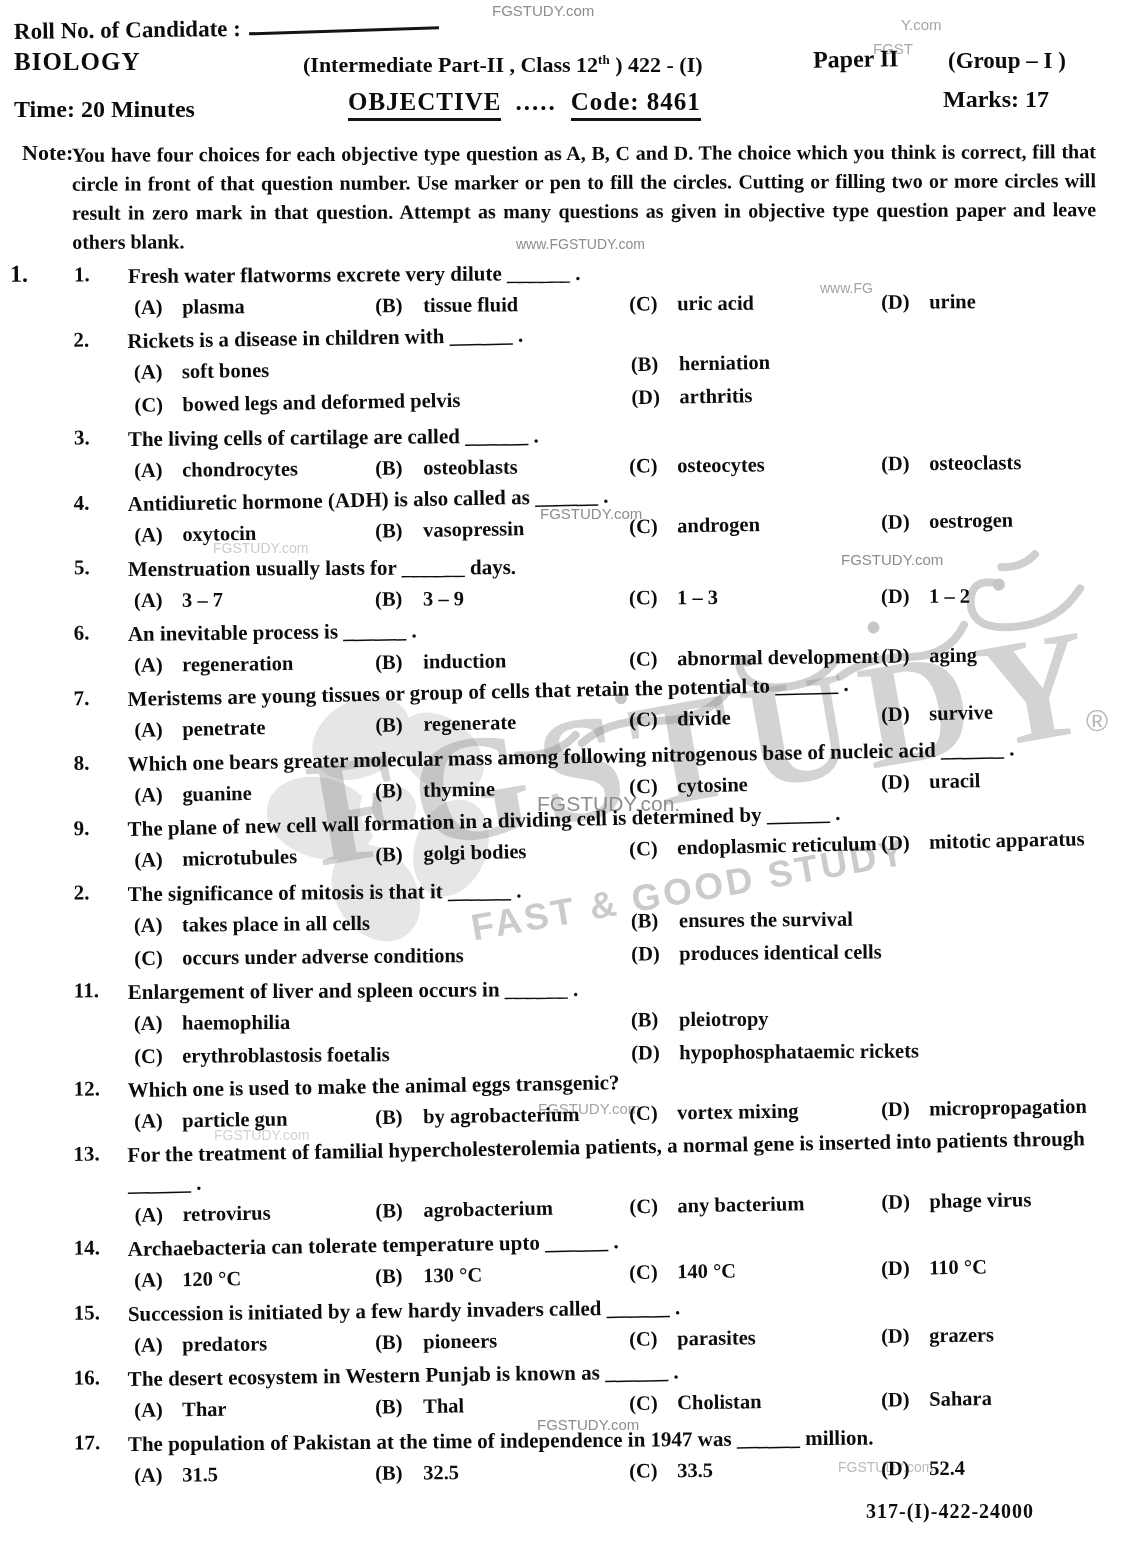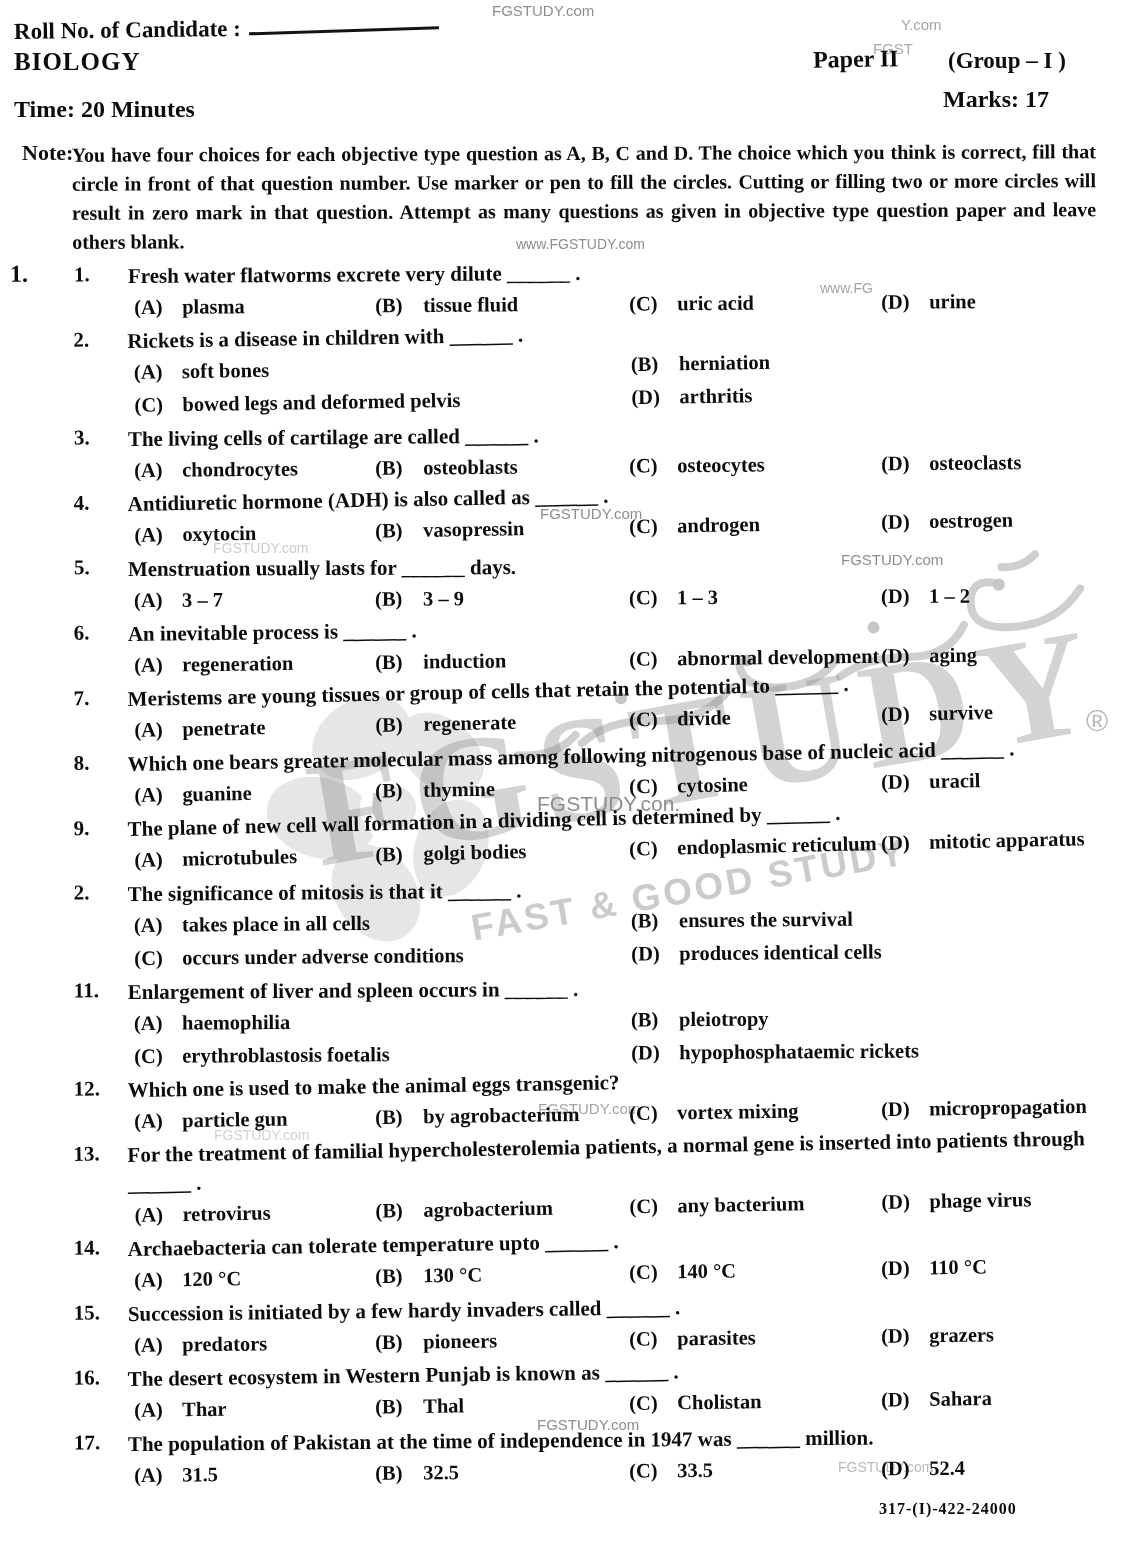--- a/index.html
+++ b/index.html
@@ -72,21 +72,21 @@
   .q:nth-of-type(9){transform:rotate(-1.3deg)}
   .q:nth-of-type(10){transform:rotate(-0.5deg)}
   .q:nth-of-type(11){transform:rotate(-0.4deg)}
   .q:nth-of-type(12){transform:rotate(-0.9deg)}
   .q:nth-of-type(13){transform:rotate(-1.0deg)}
   .q:nth-of-type(14){transform:rotate(-0.9deg)}
   .q:nth-of-type(15){transform:rotate(-0.7deg)}
   .q:nth-of-type(16){transform:rotate(-0.8deg)}
   .q:nth-of-type(17){transform:rotate(-0.5deg)}
 
-  .footer-code{position:absolute;left:866px;top:1500px;font-size:16px;font-weight:bold;letter-spacing:1px;margin-left:13px;}
+  .footer-code{position:absolute;left:866px;top:1500px;font-size:20px;font-weight:bold;letter-spacing:1px;}
 </style>
 </head>
 <body>
 
 <div class="layer-wm">
   <span class="wm" style="left:492px;top:2px;">FGSTUDY.com</span>
   <span class="wm o75" style="left:873px;top:40px;">FGST</span>
   <span class="wm o8" style="left:901px;top:16px;">Y.com</span>
   <span class="wm f14" style="left:516px;top:236px;">www.FGSTUDY.com</span>
   <span class="wm f14 o8" style="left:820px;top:280px;text-align:right;">www.FG</span>
@@ -134,25 +134,31 @@
 </div>
 
 <div class="layer-content">
 
   <div class="roll-row">
     <span>Roll No. of Candidate :</span><span class="roll-line"></span>
   </div>
 
   <div class="subject">BIOLOGY</div>
 
+  <div class="exam-meta">
+    <span>(Intermediate Part-II , Class 12</span><sup>th</sup><span> ) 422 - (I)</span>
+  </div>
 
   <div class="paper-label">Paper II</div>
   <div class="group-label">(Group – I )</div>
 
   <div class="time-label">Time: 20 Minutes</div>
+  <div class="objective-row">
+    <span class="u">OBJECTIVE</span><span class="dots">.....</span><span class="u">Code: 8461</span>
+  </div>
   <div class="marks-label">Marks: 17</div>
 
   <div class="note-label">Note:</div>
   <p class="note-text">You have four choices for each objective type question as A, B, C and D. The choice which you think is correct, fill that circle in front of that question number. Use marker or pen to fill the circles. Cutting or filling two or more circles will result in zero mark in that question. Attempt as many questions as given in objective type question paper and leave others blank.</p>
 
   <div class="questions">
   <div class="q">
     <span class="q-num">1.</span>
     <div class="q-text">Fresh water flatworms excrete very dilute ______ .</div>
     <div class="opts">

